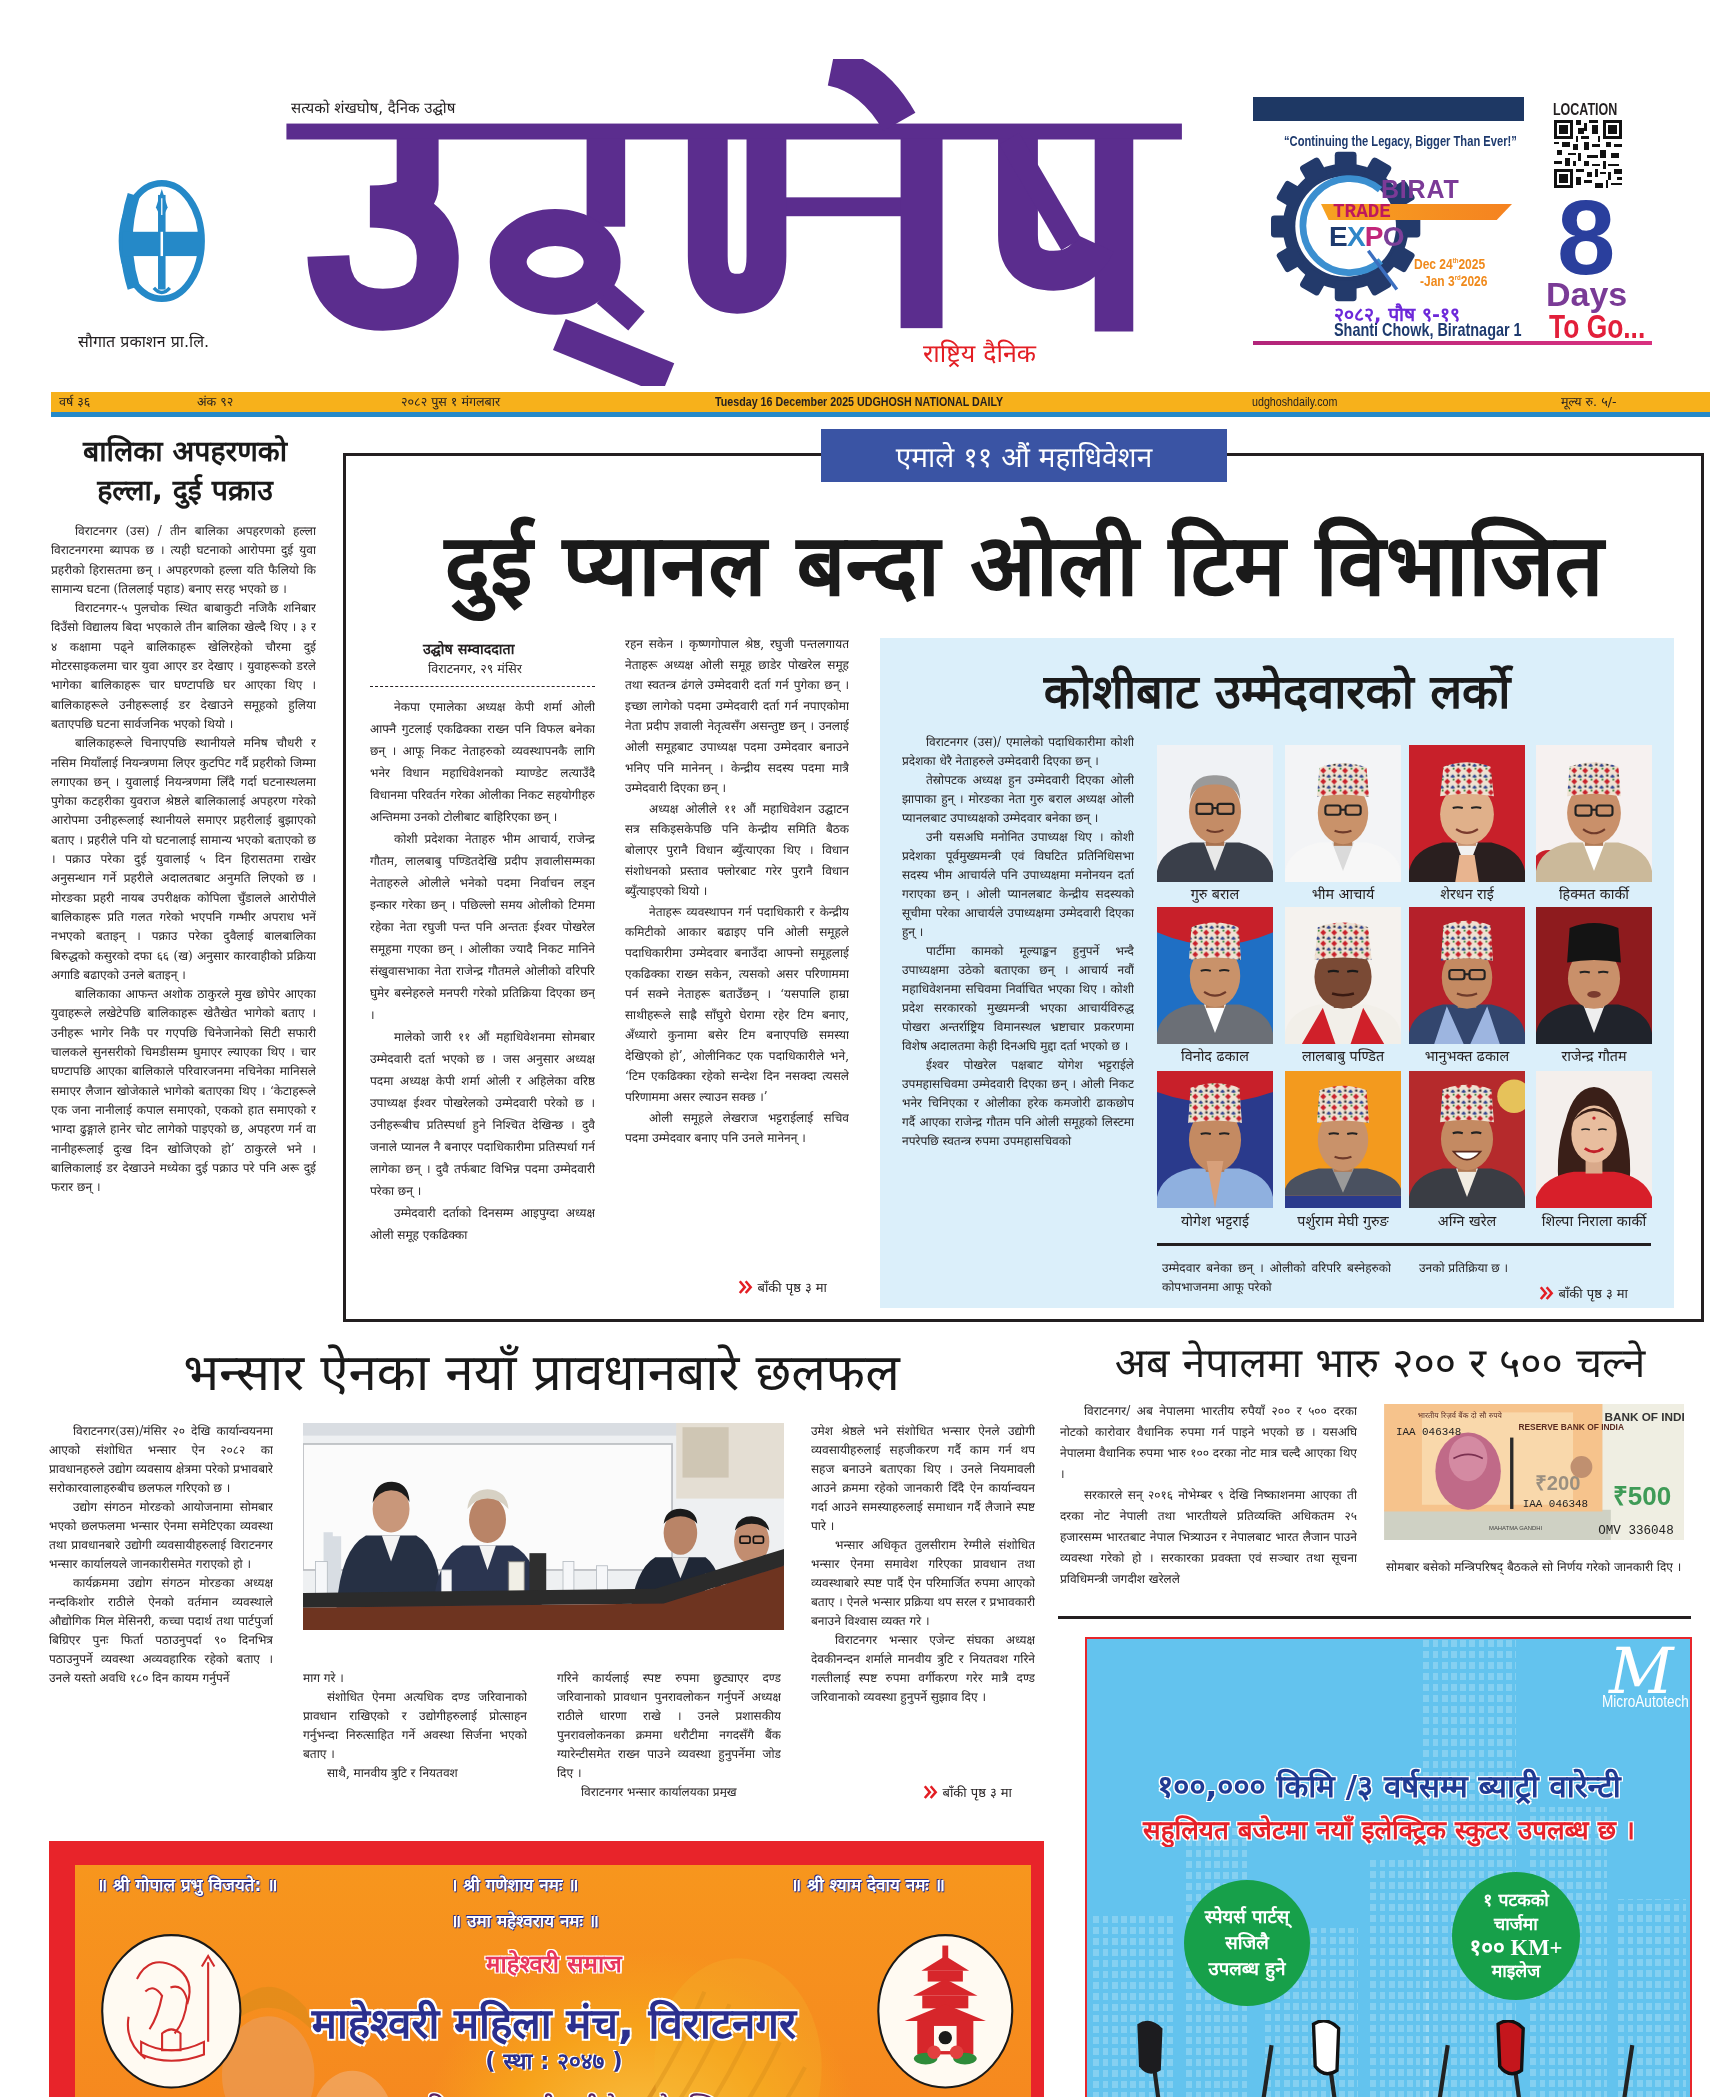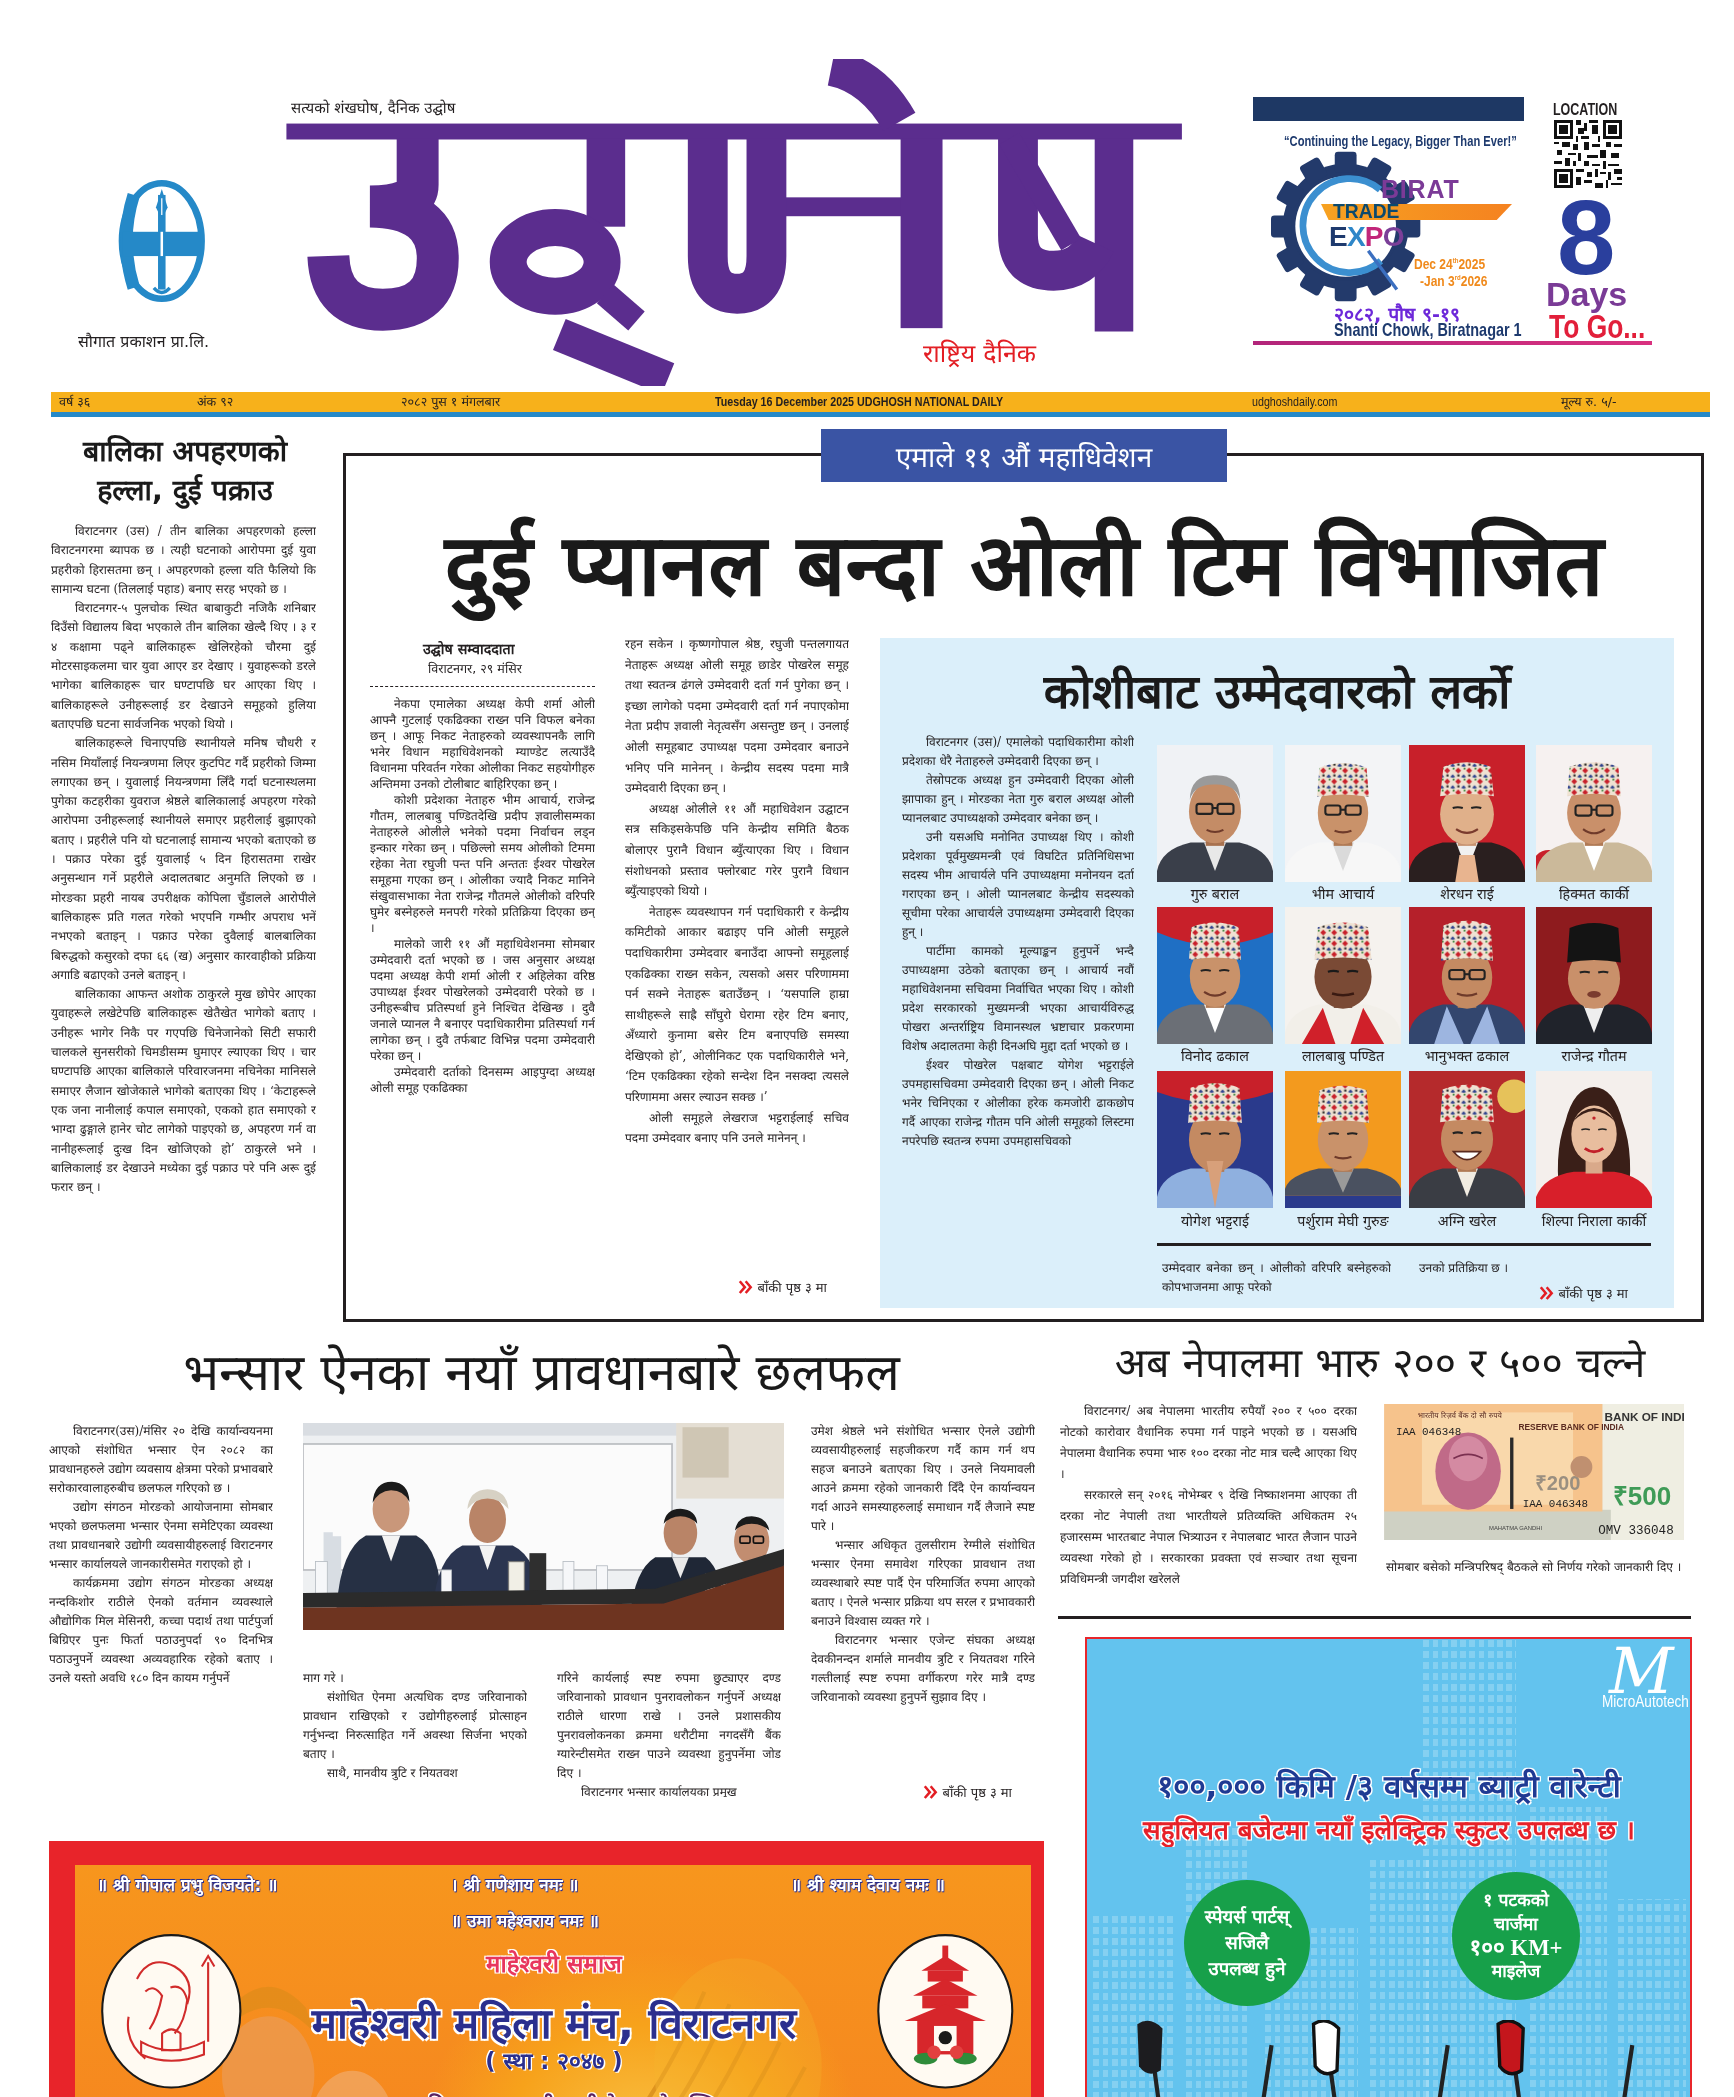--- a/index.html
+++ b/index.html
@@ -22,21 +22,21 @@
 #subtitle{left:923px;top:335px;font-size:25px;color:#e31e24;text-align:center;}
 #mast-svg{left:286px;top:59px;width:898px;height:327px;}
 #logo-svg{left:117px;top:178px;width:90px;height:126px;}
 
 
 .expo-navy{left:1253px;top:97px;width:271px;height:24px;background:#1e3864;}
 #expo-quote{left:1284px;top:133px;width:235px;font-size:14.3px;color:#1e3a6e;font-family:"Liberation Sans",sans-serif;font-weight:bold;transform:scaleX(.78);transform-origin:left;white-space:nowrap;}
 #gear{left:1271px;top:151px;width:151px;height:151px;}
 #birat{left:1381px;top:175px;font-size:25px;font-weight:bold;color:#7b3a97;font-family:"Liberation Sans",sans-serif;letter-spacing:0.8px;}
 .trade-band{left:1321px;top:204px;width:191px;height:16px;background:linear-gradient(90deg,#f7a221,#f58220);clip-path:polygon(0 0,100% 0,92% 100%,4% 100%);}
-#trade{left:1333px;top:201px;font-size:19.3px;font-weight:bold;color:#0c4a6e;font-family:Liberation Sans, sans-serif;}
+#trade{left:1333px;top:201px;font-size:19.3px;font-weight:bold;color:#be185d;font-family:Liberation Mono, monospace;}
 #expo-word{left:1329px;top:216px;font-size:28px;font-weight:bold;font-family:"Liberation Sans",sans-serif;letter-spacing:-0.8px;line-height:42px;}
 .expo-date{font-size:15px;color:#f08a1c;font-weight:bold;font-family:"Liberation Sans",sans-serif;transform:scaleX(.8);transform-origin:left;white-space:nowrap;}
 .expo-date sup{font-size:7.6px;}
 #np-dates{left:1334px;top:300px;font-size:19.3px;color:#6d28d9;font-weight:bold;}
 #venue{left:1334px;top:319px;font-size:18.5px;color:#1e3a6e;font-weight:bold;font-family:"Liberation Sans",sans-serif;transform:scaleX(.78);transform-origin:left;white-space:nowrap;}
 .expo-line{left:1253px;top:341px;width:399px;height:4.2px;background:linear-gradient(90deg,#b2257a,#d9317f);}
 #loc{left:1553px;top:101px;font-size:16px;font-weight:bold;font-family:"Liberation Sans",sans-serif;transform:scaleX(.78);transform-origin:left;}
 #qr{left:1554px;top:120px;width:68px;height:68px;}
 #cd-num{left:1557px;top:185px;font-size:105px;line-height:105px;font-weight:bold;color:#2a3f9d;font-family:"Liberation Sans",sans-serif;}
 #cd-unit{left:1546px;top:275px;font-size:34px;font-weight:bold;color:#7a3b96;font-family:"Liberation Sans",sans-serif;}
@@ -202,21 +202,21 @@
     <p>बालिकाका आफन्त अशोक ठाकुरले मुख छोपेर आएका युवाहरूले लखेटेपछि बालिकाहरू खेतैखेत भागेको बताए । उनीहरू भागेर निकै पर गएपछि चिनेजानेको सिटी सफारी चालकले सुनसरीको चिमडीसम्म घुमाएर ल्याएका थिए । चार घण्टापछि आएका बालिकाले परिवारजनमा नचिनेका मानिसले समाएर लैजान खोजेकाले भागेको बताएका थिए । ‘केटाहरूले एक जना नानीलाई कपाल समाएको, एकको हात समाएको र भाग्दा ढुङ्गाले हानेर चोट लागेको पाइएको छ, अपहरण गर्न वा नानीहरूलाई दुःख दिन खोजिएको हो’ ठाकुरले भने । बालिकालाई डर देखाउने मध्येका दुई पक्राउ परे पनि अरू दुई फरार छन् ।</p>
   </div>
 
   <div class="a lead-box"></div>
   <div class="a kicker">एमाले ११ औं महाधिवेशन</div>
   <div class="hl" style="left:378px;top:502px;width:1292px;height:130px;font-size:86px;line-height:126px;">दुई प्यानल बन्दा ओली टिम विभाजित</div>
 
   <div class="a nw" style="left:423px;top:639px;font-size:14.3px;font-weight:bold;">उद्घोष सम्वाददाता</div>
   <div class="a nw" style="left:428px;top:660px;font-size:12.6px;">विराटनगर, २९ मंसिर</div>
   <div class="a dash"></div>
-  <div class="col" style="left:370px;top:696px;width:225px;height:603px;line-height:16px;">
+  <div class="col" style="left:370px;top:696px;width:225px;height:603px;line-height:22px;">
     <p>नेकपा एमालेका अध्यक्ष केपी शर्मा ओली आफ्नै गुटलाई एकढिक्का राख्न पनि विफल बनेका छन् । आफू निकट नेताहरुको व्यवस्थापनकै लागि भनेर विधान महाधिवेशनको म्याण्डेट लत्याउँदै विधानमा परिवर्तन गरेका ओलीका निकट सहयोगीहरु अन्तिममा उनको टोलीबाट बाहिरिएका छन् ।</p>
     <p>कोशी प्रदेशका नेताहरु भीम आचार्य, राजेन्द्र गौतम, लालबाबु पण्डितदेखि प्रदीप ज्ञवालीसम्मका नेताहरुले ओलीले भनेको पदमा निर्वाचन लड्न इन्कार गरेका छन् । पछिल्लो समय ओलीको टिममा रहेका नेता रघुजी पन्त पनि अन्ततः ईश्वर पोखरेल समूहमा गएका छन् । ओलीका ज्यादै निकट मानिने संखुवासभाका नेता राजेन्द्र गौतमले ओलीको वरिपरि घुमेर बस्नेहरुले मनपरी गरेको प्रतिक्रिया दिएका छन् ।</p>
     <p>मालेको जारी ११ औं महाधिवेशनमा सोमबार उम्मेदवारी दर्ता भएको छ । जस अनुसार अध्यक्ष पदमा अध्यक्ष केपी शर्मा ओली र अहिलेका वरिष्ठ उपाध्यक्ष ईश्वर पोखरेलको उम्मेदवारी परेको छ । उनीहरूबीच प्रतिस्पर्धा हुने निश्चित देखिन्छ । दुवै जनाले प्यानल नै बनाएर पदाधिकारीमा प्रतिस्पर्धा गर्न लागेका छन् । दुवै तर्फबाट विभिन्न पदमा उम्मेदवारी परेका छन् ।</p>
     <p>उम्मेदवारी दर्ताको दिनसम्म आइपुग्दा अध्यक्ष ओली समूह एकढिक्का</p>
   </div>
   <div class="col" style="left:625px;top:634px;width:224px;height:642px;line-height:20.6px;">
     <p class="cont">रहन सकेन । कृष्णगोपाल श्रेष्ठ, रघुजी पन्तलगायत नेताहरू अध्यक्ष ओली समूह छाडेर पोखरेल समूह तथा स्वतन्त्र ढंगले उम्मेदवारी दर्ता गर्न पुगेका छन् । इच्छा लागेको पदमा उम्मेदवारी दर्ता गर्न नपाएकोमा नेता प्रदीप ज्ञवाली नेतृत्वसँग असन्तुष्ट छन् । उनलाई ओली समूहबाट उपाध्यक्ष पदमा उम्मेदवार बनाउने भनिए पनि मानेनन् । केन्द्रीय सदस्य पदमा मात्रै उम्मेदवारी दिएका छन् ।</p>
     <p>अध्यक्ष ओलीले ११ औं महाधिवेशन उद्घाटन सत्र सकिइसकेपछि पनि केन्द्रीय समिति बैठक बोलाएर पुरानै विधान ब्युँत्याएका थिए । विधान संशोधनको प्रस्ताव फ्लोरबाट गरेर पुरानै विधान ब्युँत्याइएको थियो ।</p>
     <p>नेताहरू व्यवस्थापन गर्न पदाधिकारी र केन्द्रीय कमिटीको आकार बढाइए पनि ओली समूहले पदाधिकारीमा उम्मेदवार बनाउँदा आफ्नो समूहलाई एकढिक्का राख्न सकेन, त्यसको असर परिणाममा पर्न सक्ने नेताहरू बताउँछन् । ‘यसपालि हाम्रा साथीहरूले साह्रै साँघुरो घेरामा रहेर टिम बनाए, अँध्यारो कुनामा बसेर टिम बनाएपछि समस्या देखिएको हो’, ओलीनिकट एक पदाधिकारीले भने, ‘टिम एकढिक्का रहेको सन्देश दिन नसक्दा त्यसले परिणाममा असर ल्याउन सक्छ ।’</p>
     <p>ओली समूहले लेखराज भट्टराईलाई सचिव पदमा उम्मेदवार बनाए पनि उनले मानेनन् ।</p>

